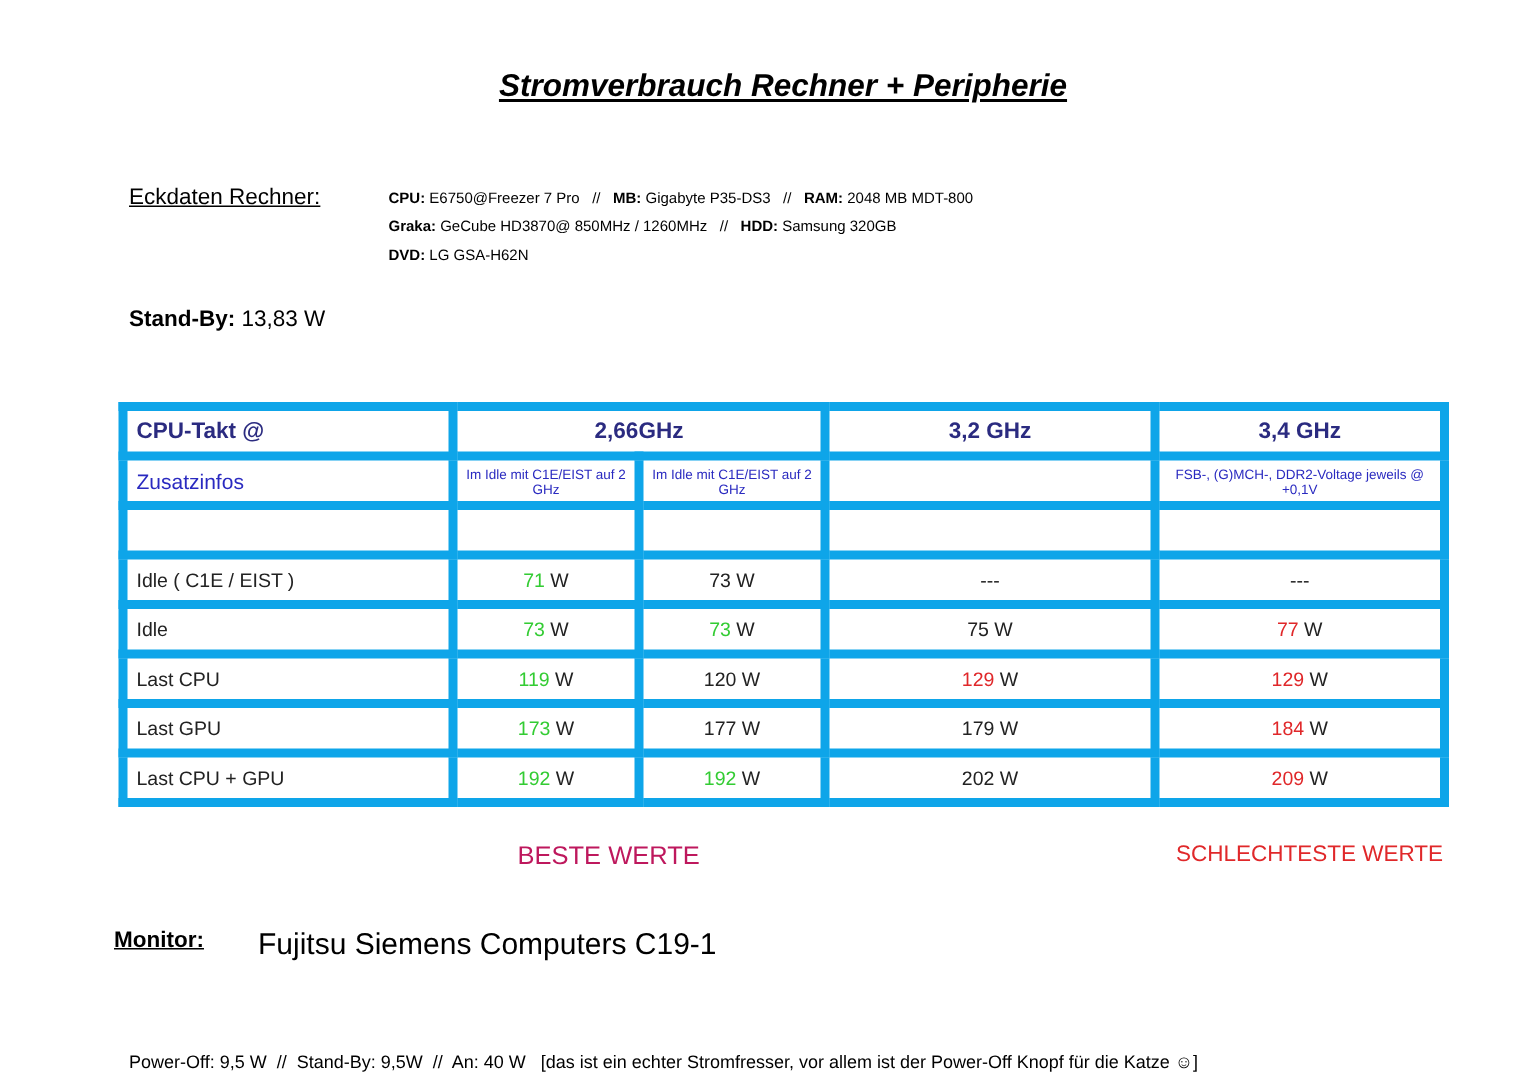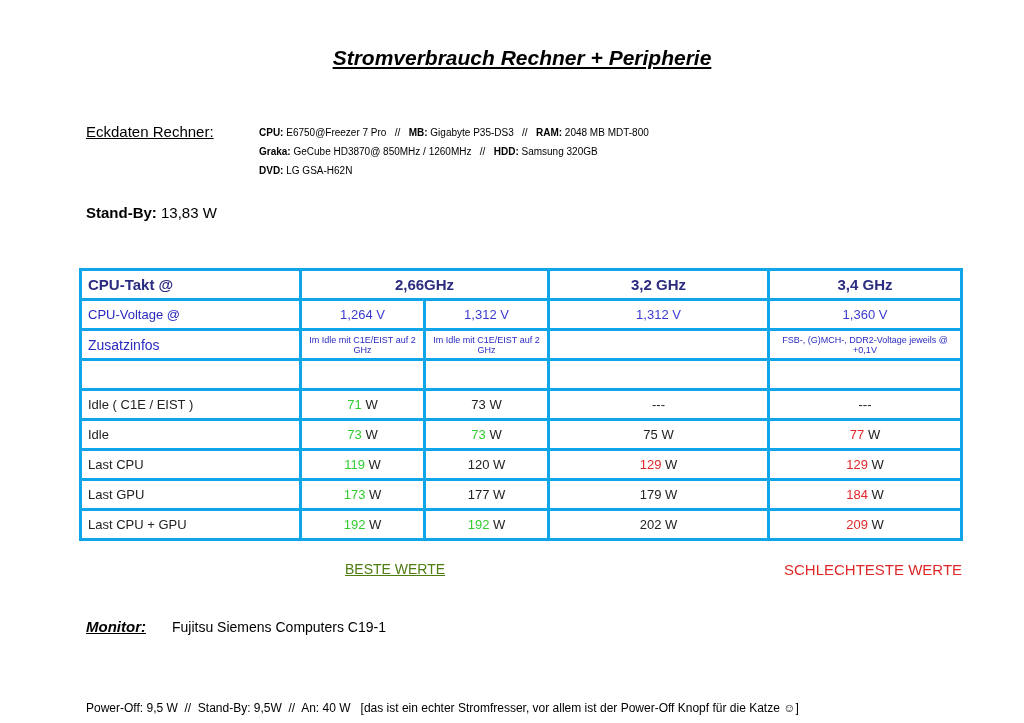--- a/index.html
+++ b/index.html
@@ -20,38 +20,38 @@
   .eck-lines b { font-weight: bold; }
   .standby { left: 86px; top: 204px; font-size: 15px; }
   .standby b { font-weight: bold; }
 
   table.main {
     position: absolute; left: 79px; top: 268px;
     border-collapse: collapse; table-layout: fixed;
     font-size: 13px;
   }
   table.main td {
-    border: 3px solid #0ea5e9; padding: 0; height: 27px; text-align: center; vertical-align: middle;
+    border: 6px solid #0ea5e9; padding: 0; height: 27px; text-align: center; vertical-align: middle;
   }
   table.main td.inner-v { border-left: 1px solid #888; }
   table.main td.rowlabel { text-align: left; padding-left: 6px; }
   .hdr td { font-weight: bold; font-size: 15px; color: #2b2b80; }
   .hdr td.rowlabel { color: #2b2b80; }
   .blue td { color: #3a3ad0; }
   .blue td.rowlabel { color: #2a2ac0; }
   .info td { color: #2a2ac0; font-size: 9px; line-height: 10px; }
   .info td.rowlabel { font-size: 14px; line-height: normal; }
   .green { color: #33cc33; }
   .red { color: #e0282a; }
   .black { color: #222; }
 
-  .best { left: 345px; top: 561px; font-size: 14px; color: #4d7c0f; text-decoration: underline; }
+  .best { left: 345px; top: 561px; font-size: 17px; color: #be185d; }
   .worst { left: 784px; top: 561px; font-size: 15px; color: #e0282a; }
-  .mon-label { left: 86px; top: 618px; font-size: 15px; font-weight: bold; text-decoration: underline; font-style: italic; }
-  .mon-name { left: 172px; top: 619px; font-size: 14px; }
+  .mon-label { left: 76px; top: 618px; font-size: 15px; font-weight: bold; text-decoration: underline; }
+  .mon-name { left: 172px; top: 619px; font-size: 20px; }
   .mon-stats { left: 86px; top: 656px; font-size: 12px; white-space: nowrap; margin-top: 45px; }
 </style>
 </head>
 <body>
 
 <div class="abs title">Stromverbrauch Rechner + Peripherie</div>
 
 <div class="abs eck-label">Eckdaten Rechner:</div>
 <div class="abs eck-lines">
   <div>
@@ -76,27 +76,20 @@
       <col style="width:124px">
       <col style="width:220px">
       <col style="width:193px">
   </colgroup>
   <tbody>
       <tr class="hdr">
     <td class="rowlabel">CPU-Takt @</td>
     <td colspan="2">2,66GHz</td>
     <td>3,2 GHz</td>
     <td>3,4 GHz</td>
-  </tr>
-  <tr class="blue">
-    <td class="rowlabel">CPU-Voltage @</td>
-    <td>1,264 V</td>
-    <td class="inner-v">1,312 V</td>
-    <td>1,312 V</td>
-    <td>1,360 V</td>
   </tr>
   <tr class="info">
     <td class="rowlabel">Zusatzinfos</td>
     <td>Im Idle mit C1E/EIST auf 2 GHz</td>
     <td class="inner-v">Im Idle mit C1E/EIST auf 2 GHz</td>
     <td></td>
     <td style="padding:0 8px">FSB-, (G)MCH-, DDR2-Voltage jeweils @ +0,1V</td>
   </tr>
   <tr>
     <td></td>

